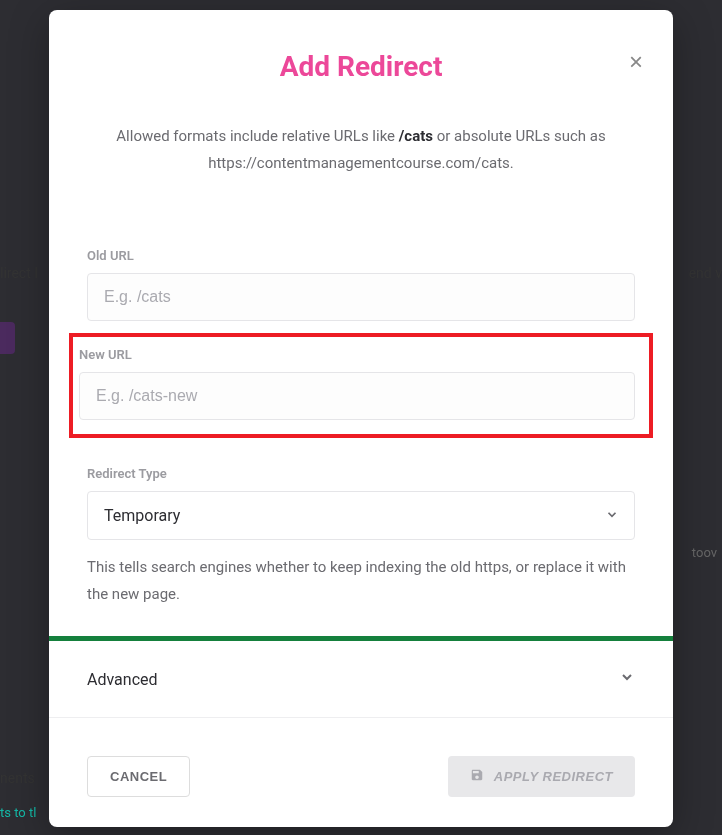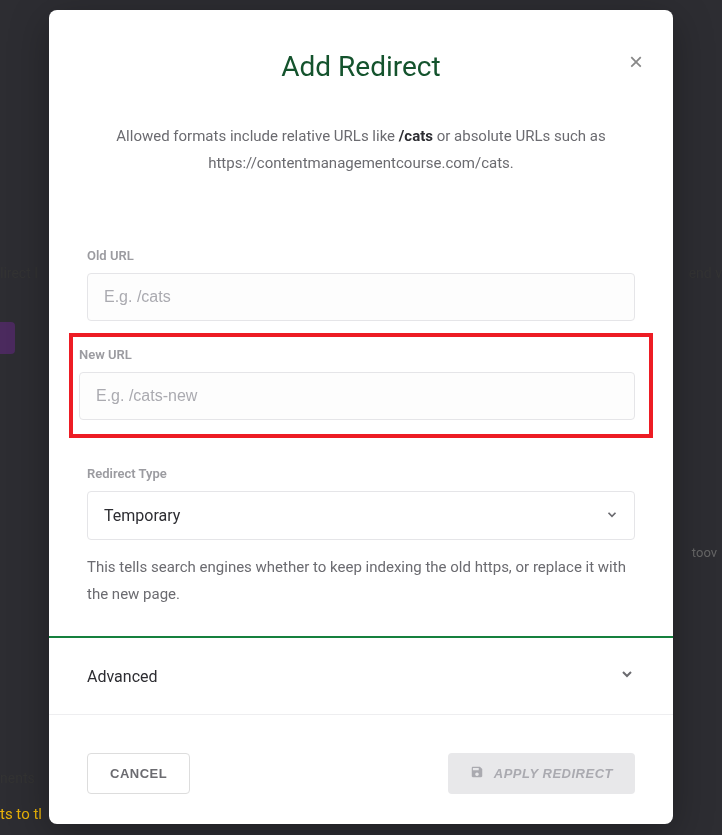--- a/index.html
+++ b/index.html
@@ -63,22 +63,22 @@
       background: none;
       border: none;
       font-size: 24px;
       color: #888;
       cursor: pointer;
       line-height: 1;
       padding: 0;
     }
     .modal-title {
       font-size: 28px;
-      font-weight: 400;
-      color: #14532d;
+      font-weight: 700;
+      color: #ec4899;
       text-align: center;
       margin-bottom: 40px;
     }
     .modal-description {
       text-align: center;
       color: #6b6b70;
       font-size: 15px;
       line-height: 1.8;
       padding: 0 60px;
       margin-bottom: 71px;
@@ -142,21 +142,21 @@
       pointer-events: none;
       color: #6b6b70;
     }
     .help-text {
       font-size: 15px;
       color: #6b6b70;
       line-height: 1.8;
       margin-top: 14px;
     }
     .advanced-section {
-      border-top: 2px solid #15803d;
+      border-top: 5px solid #15803d;
       margin-top: 28px;
       padding: 28px 38px;
       display: flex;
       justify-content: space-between;
       align-items: center;
       cursor: pointer;
     }
     .advanced-label {
       font-size: 16px;
       color: #2d2d32;
@@ -205,21 +205,21 @@
   </style>
 </head>
 <body>
 
 <div class="backdrop-content">
   <span class="backdrop-text-1">lirect I</span>
   <span class="backdrop-text-2">end v</span>
   <div class="backdrop-purple"></div>
   <span style="position:absolute;top:545px;right:5px;color:#666;font-size:13px">toov</span>
   <span style="position:absolute;top:770px;left:0;color:#333;font-size:14px">nents</span>
-  <span style="position:absolute;top:805px;left:0;color:#eab308;font-size:15px">ts to tl</span>
+  <span style="position:absolute;top:805px;left:0;color:#14b8a6;font-size:13px">ts to tl</span>
 </div>
 
 <div class="modal">
   <button class="close-btn">
     <span>×</span>
   </button>
 
   <h1 class="modal-title">Add Redirect</h1>
 
   <p class="modal-description">

